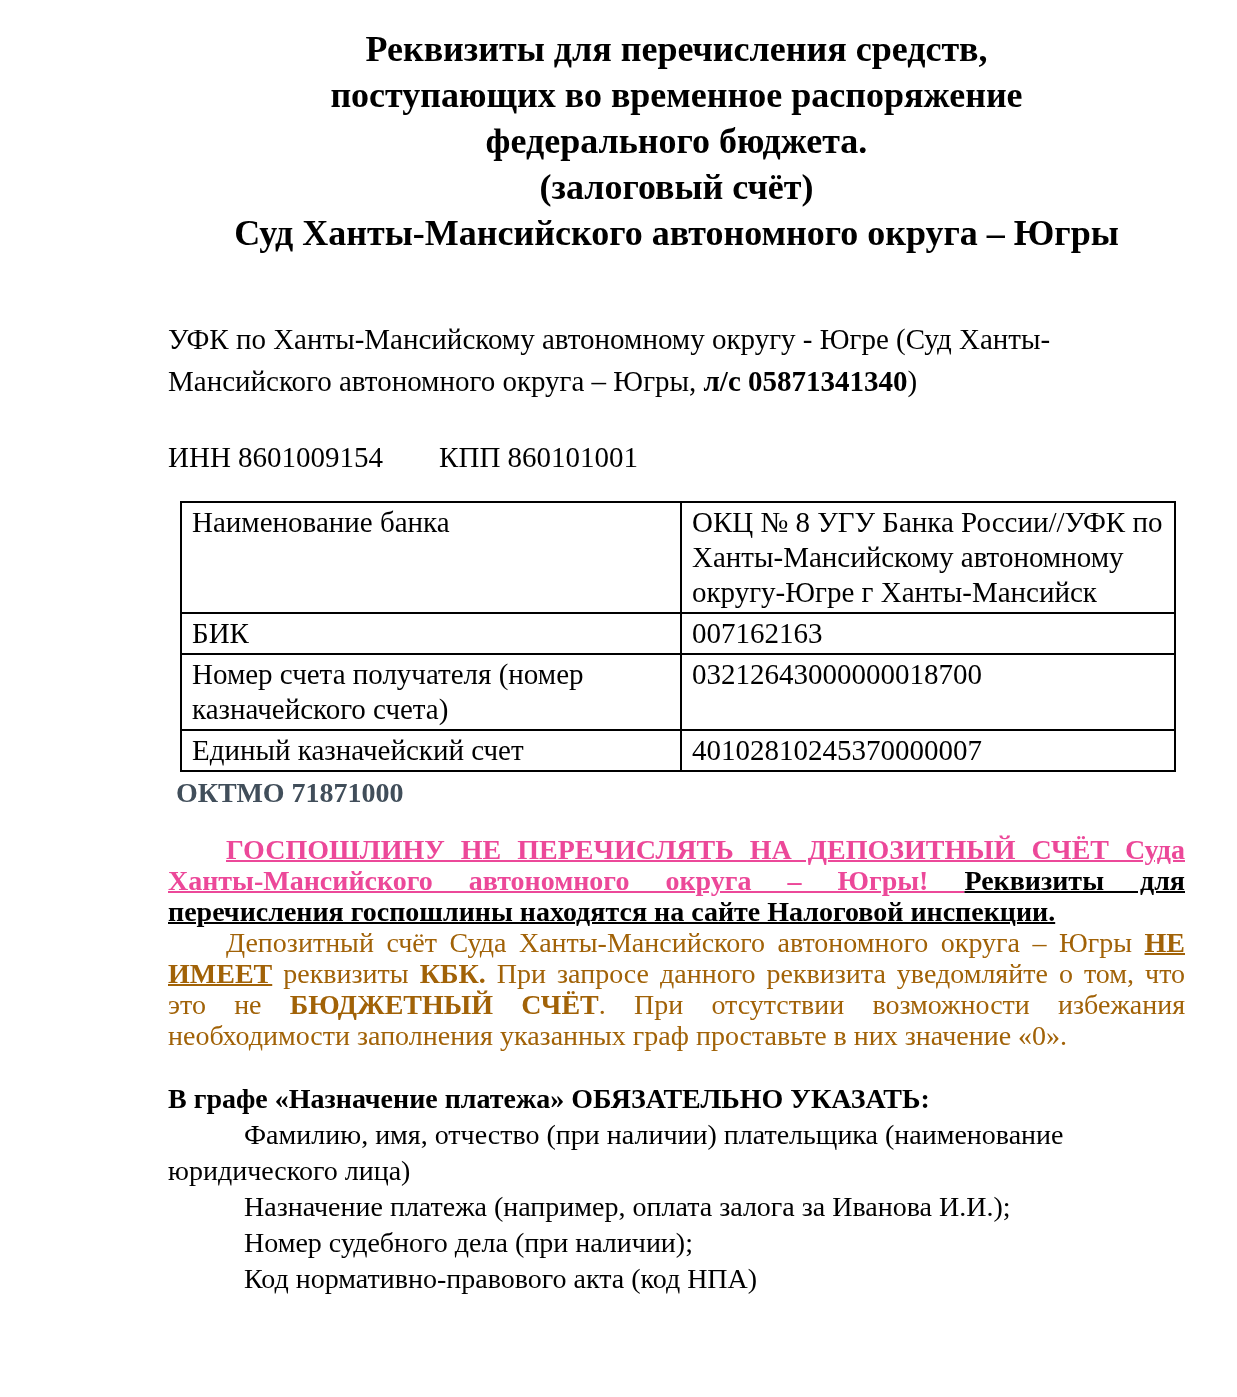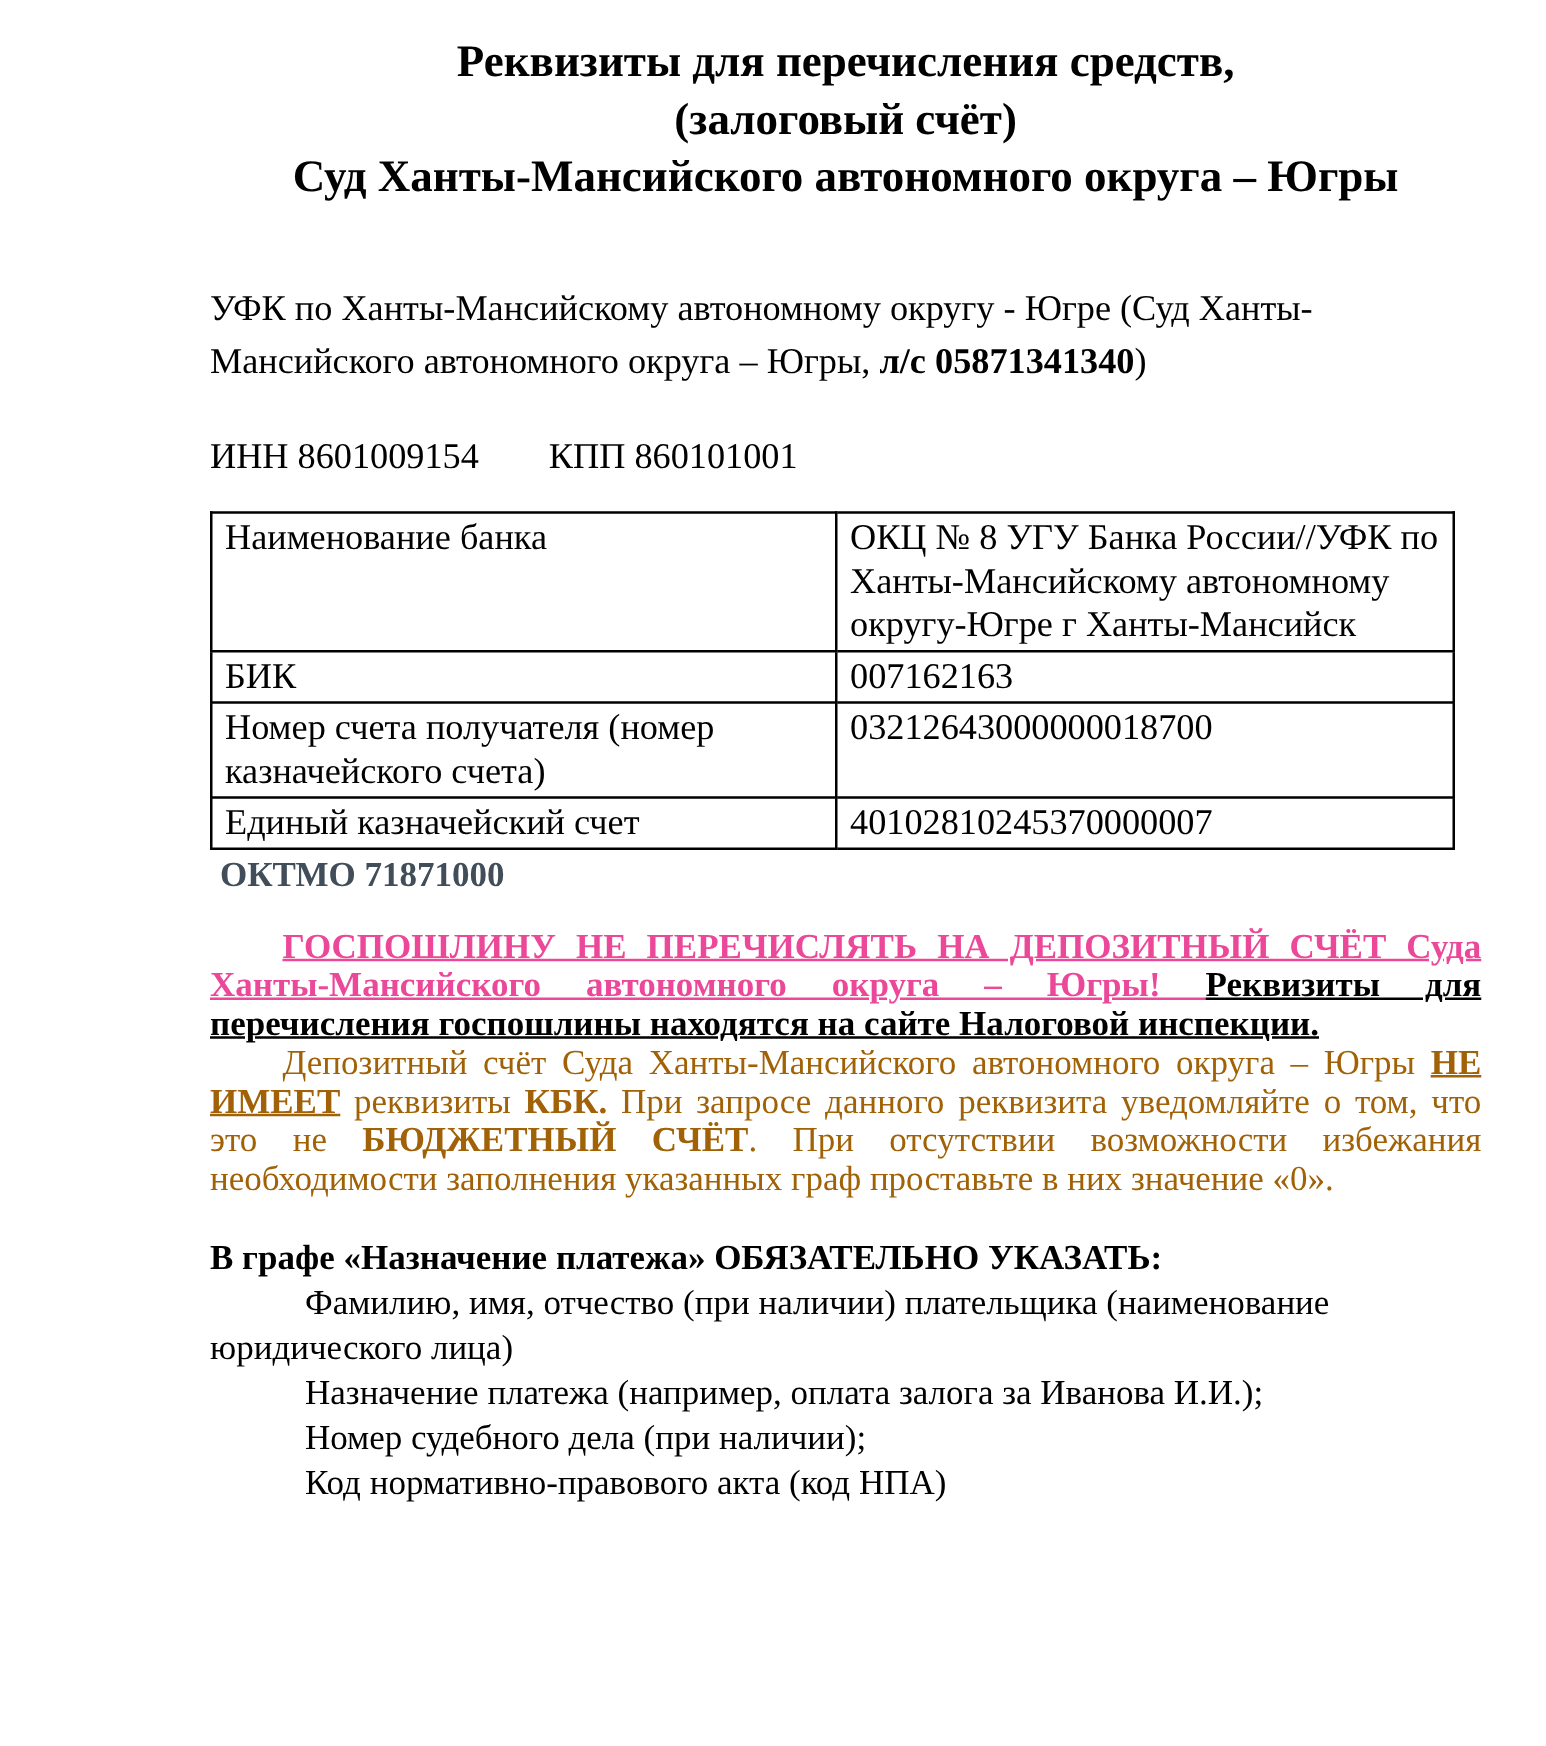--- a/index.html
+++ b/index.html
@@ -9,21 +9,21 @@
     color:#000000;
   }
   .page { padding:26px 52px 0 168px; }
 
   .title { font-weight:bold; font-size:36px; line-height:46px; text-align:center; }
 
   .ufk  { margin:62px 0 0 0; font-size:29px; line-height:42px; }
   .inn-line { margin:34px 0 0 0; font-size:29px; line-height:42px; }
   .inn-line .kpp { margin-left:56px; }
 
-  table.bank { border-collapse:collapse; margin-top:23px; width:996px; table-layout:fixed; }
+  table.bank { border-collapse:collapse; margin-top:23px; width:996px; table-layout:fixed;margin-left:12px; }
   table.bank td {
     border:2px solid #000; font-size:29px; line-height:35px;
     padding:2px 10px; vertical-align:top; word-wrap:break-word;
   }
   table.bank td.lbl { width:478px; }
 
   .oktmo {
     margin:4px 0 0 8px; font-size:28px; line-height:34px;
     font-weight:bold; color:#414e5a;
   }
@@ -49,20 +49,22 @@
     text-align:justify; text-indent:58px; font-weight:bold; color:#b73a29;
   }
 </style>
 </head>
 <body>
 
 <div class="page">
 
   <div class="title">
     <div>Реквизиты для перечисления средств,</div>
+    <div>поступающих во временное распоряжение</div>
+    <div>федерального бюджета.</div>
     <div>(залоговый счёт)</div>
     <div>Суд Ханты-Мансийского автономного округа – Югры</div>
   </div>
 
   <p class="ufk"><span>УФК по Ханты-Мансийскому автономному округу - Югре (Суд Ханты-Мансийского автономного округа – Югры, </span><b>л/с 05871341340</b><span>)</span></p>
 
   <p class="inn-line"><span>ИНН 8601009154</span><span class="kpp">КПП 860101001</span></p>
 
   <table class="bank">
     <tbody>

